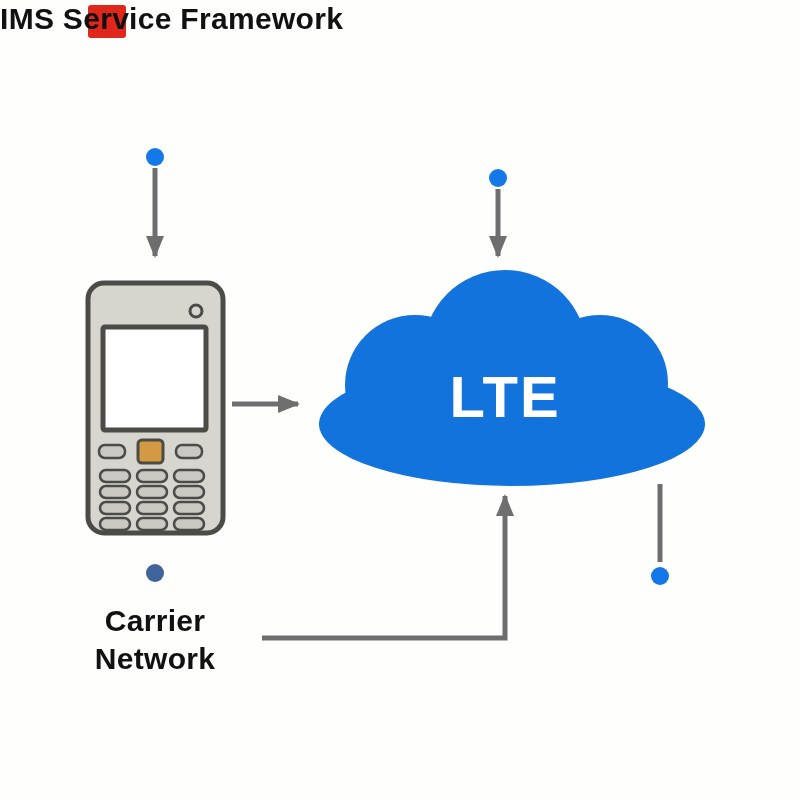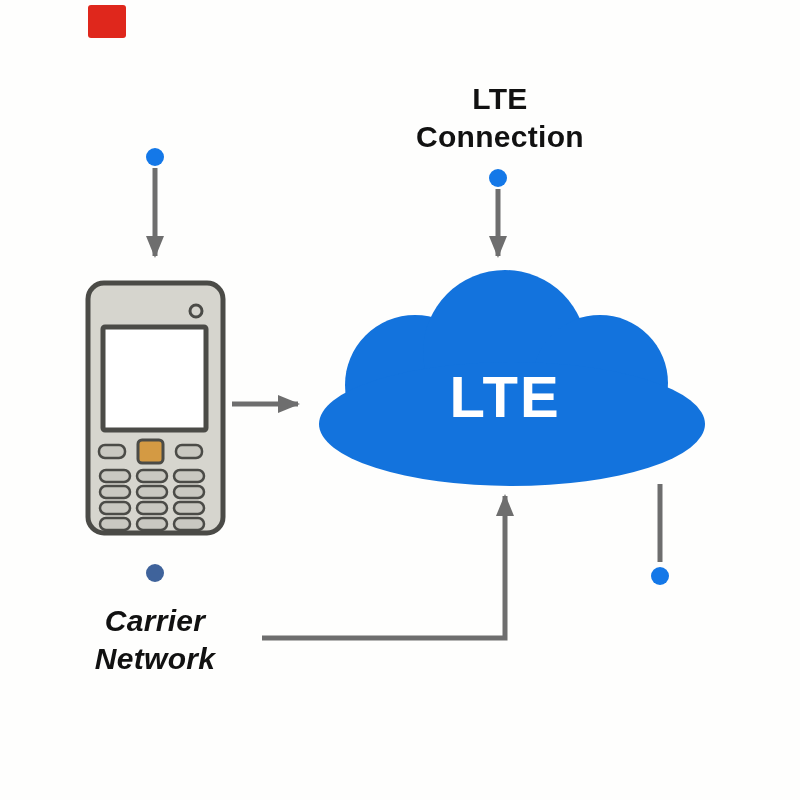--- a/index.html
+++ b/index.html
@@ -18,21 +18,21 @@
     position:absolute;
     font-weight:700;
     font-size:30px;
     line-height:1.25;
     text-align:center;
     color:var(--text,#111);
     letter-spacing:.3px;
   }
   #phone-label{left:75px;top:102px;width:160px;}
   #lte-connection-label{left:405px;top:80px;width:190px;}
-  #carrier-network-label{left:70px;top:602px;width:170px;font-style:italic;}
+  #carrier-network-label{left:70px;top:602px;width:170px;}
 
   .line{stroke:var(--line,#6e6e6e);stroke-width:5;fill:none;stroke-linecap:butt;}
   .arrowhead{fill:var(--line,#6e6e6e);}
   .dot{fill:var(--dot,#1478e8);}
   .dot-muted{fill:var(--carrier-dot,#3f639b);}
   .cloud-part{fill:var(--cloud,#1373dd);}
   .cloud-text{
     fill:#ffffff;
     font-family:"Liberation Sans","DejaVu Sans",sans-serif;
     font-weight:700;
@@ -98,16 +98,16 @@
       <rect class="phone-key" x="100" y="502" width="30" height="12" rx="6"></rect>
       <rect class="phone-key" x="137" y="502" width="30" height="12" rx="6"></rect>
       <rect class="phone-key" x="174" y="502" width="30" height="12" rx="6"></rect>
 
       <rect class="phone-key" x="100" y="518" width="30" height="12" rx="6"></rect>
       <rect class="phone-key" x="137" y="518" width="30" height="12" rx="6"></rect>
       <rect class="phone-key" x="174" y="518" width="30" height="12" rx="6"></rect>
     </g>
   </svg>
 
-  <div class="label" id="lte-connection-label">LTE Connection</div>
   <div class="label" id="carrier-network-label">Carrier Network</div>
+  <div class="label" id="ims-framework-label">IMS Service Framework</div>
 
 </div>
 
 </body></html>

